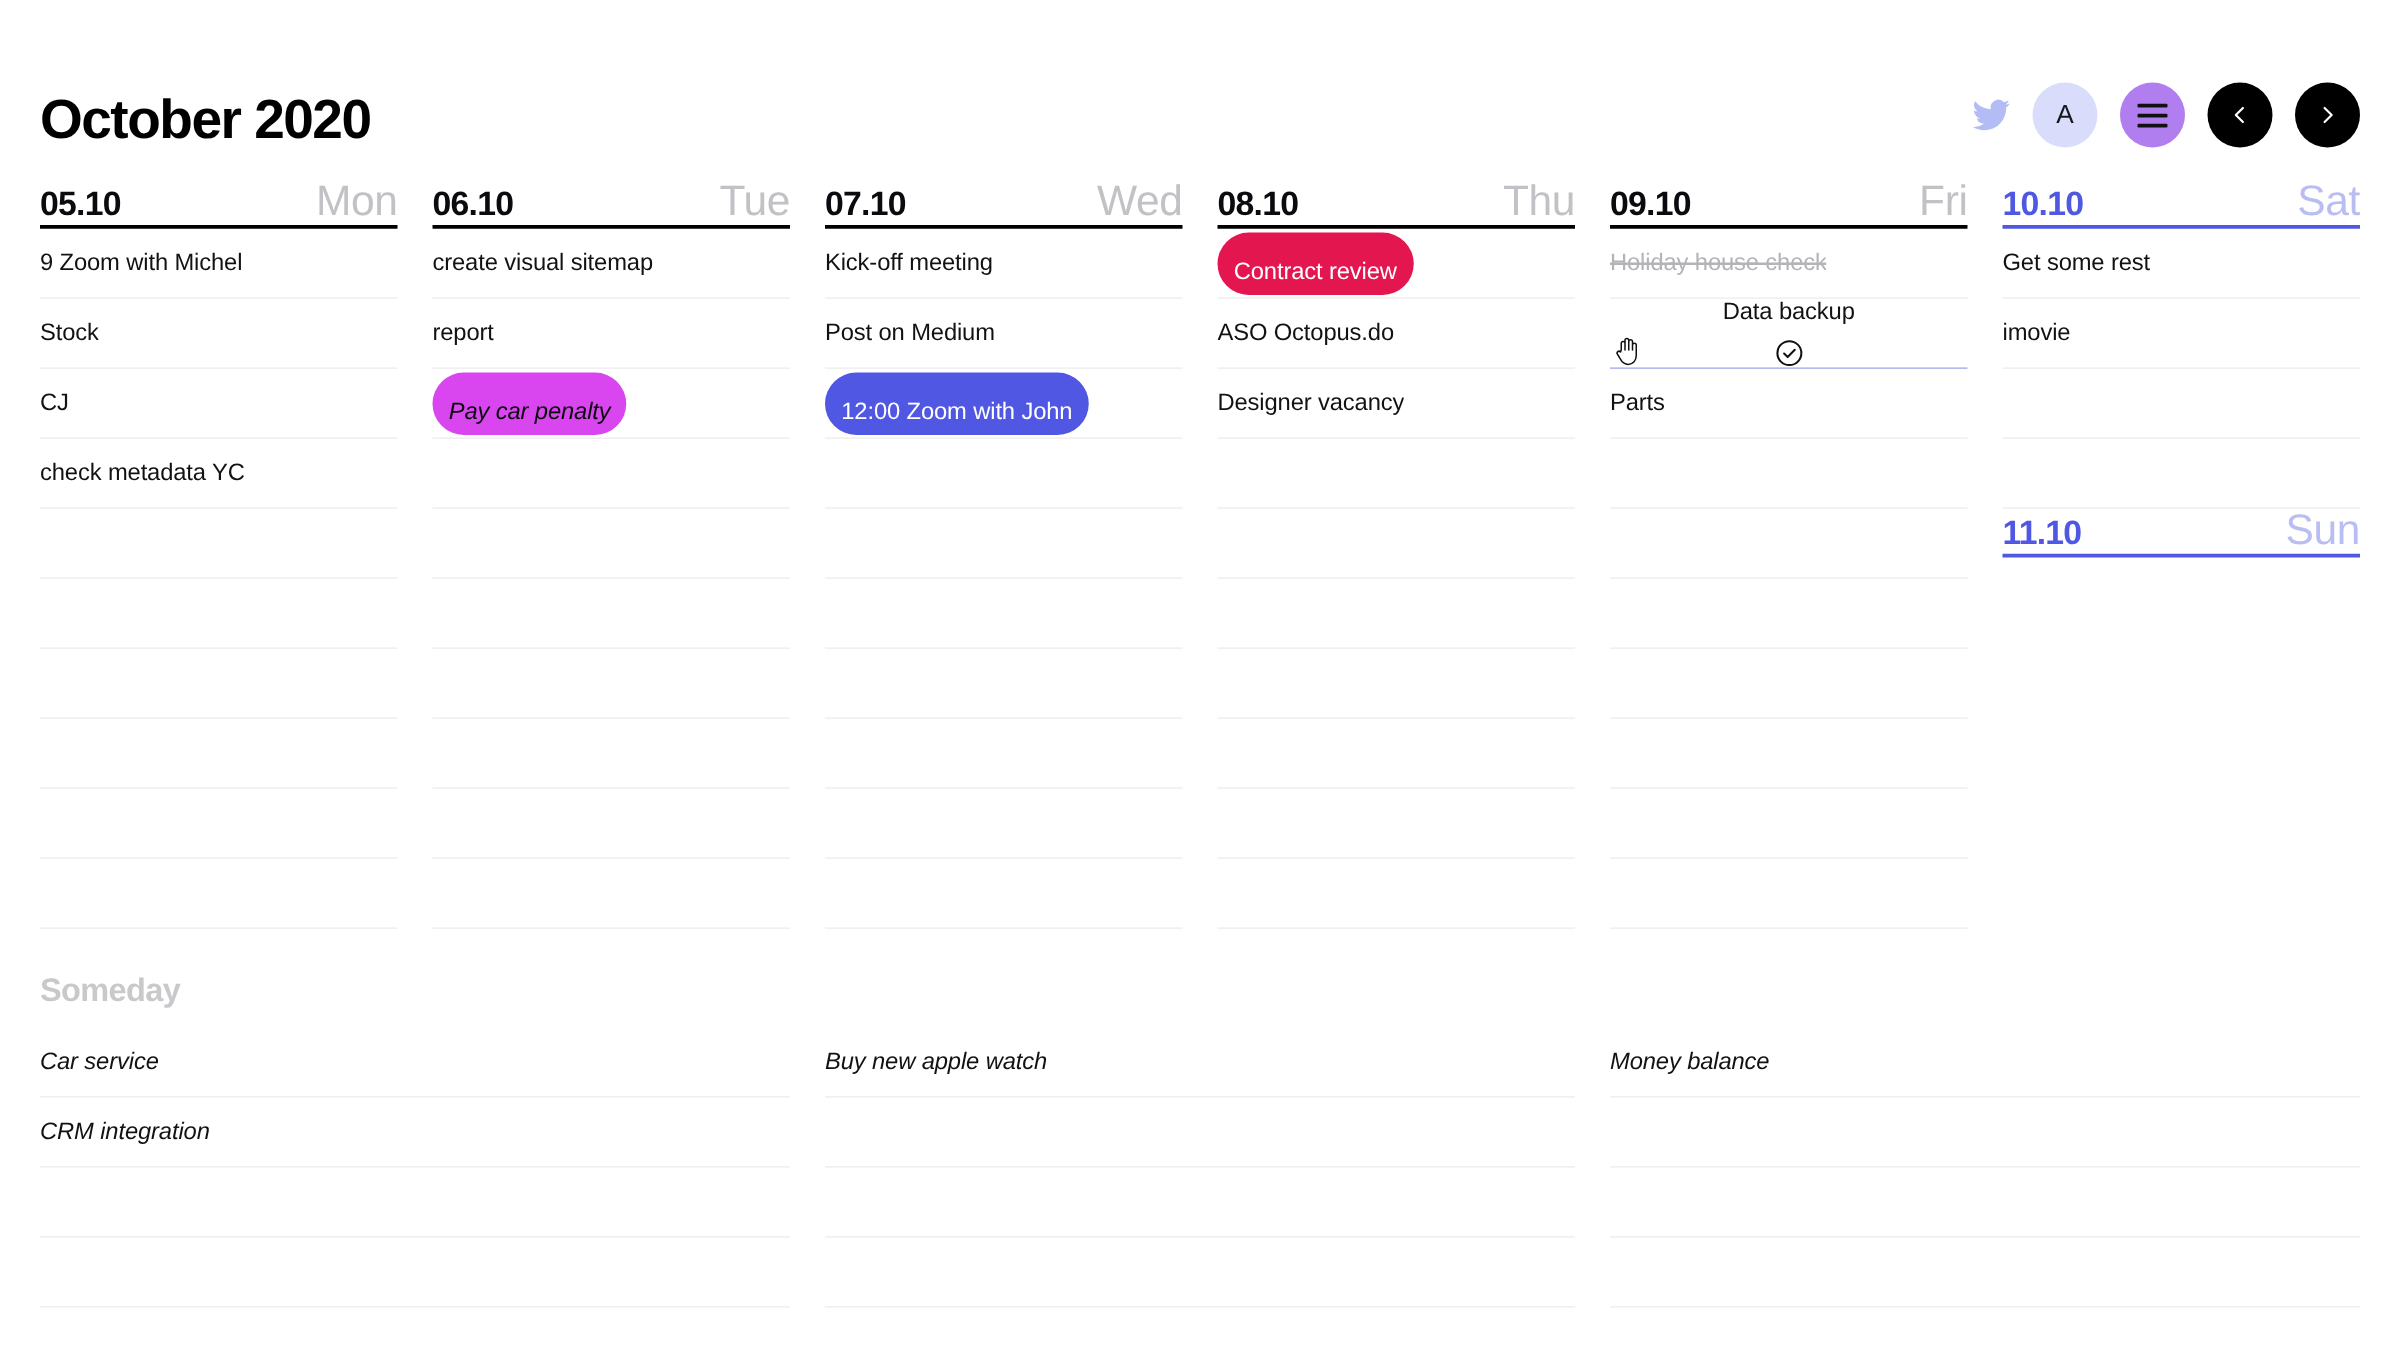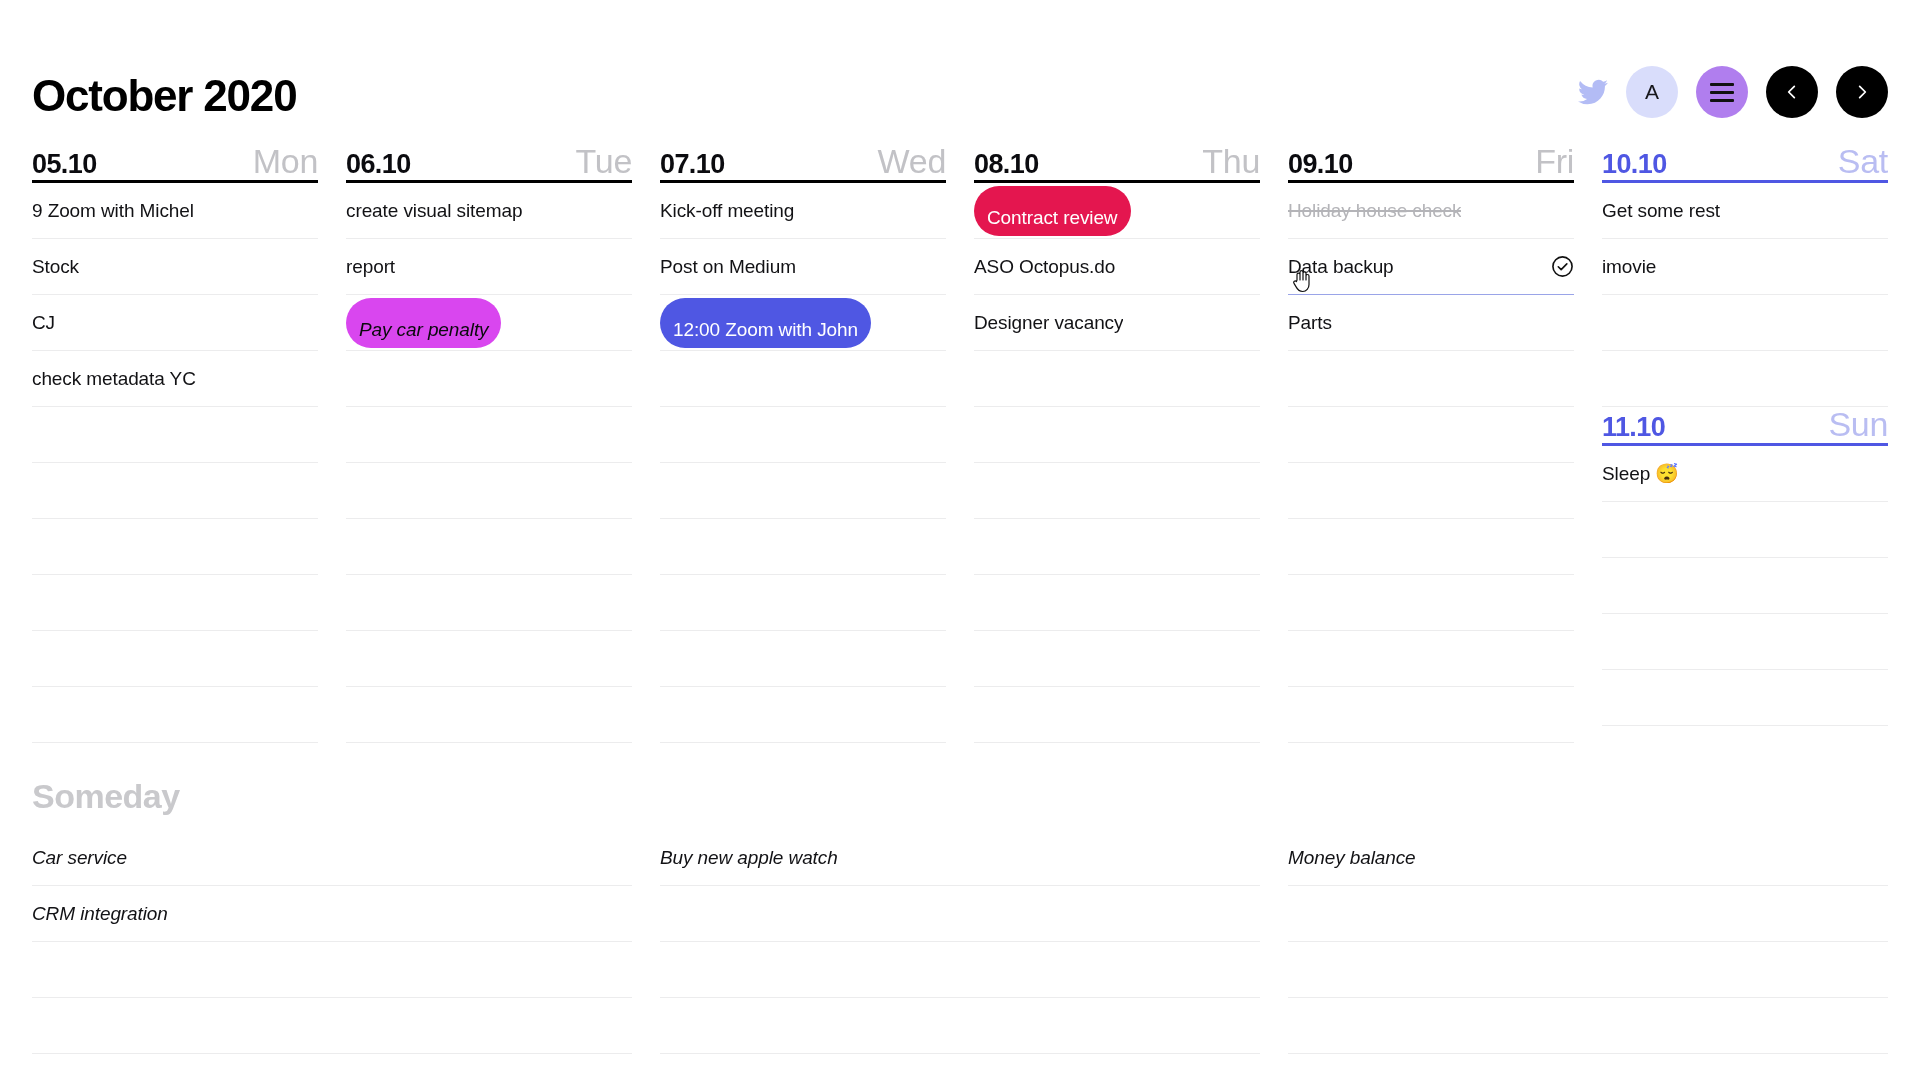--- a/index.html
+++ b/index.html
@@ -162,21 +162,21 @@
     height: 24px;
     pointer-events: none;
   }
 
   
   .someday {
     margin-top: 34px;
   }
 
   .someday-title {
-    font-size: 34px;
+    font-size: 26px;
     font-weight: 700;
     color: #c9c9cc;
     letter-spacing: -0.5px;
     margin-bottom: 14px;
   }
 
   .someday-grid {
     display: grid;
     grid-template-columns: repeat(3, 1fr);
     column-gap: 28px;
@@ -329,21 +329,21 @@
       <div class="day-col">
         <div class="day-head">
           <span class="day-date">09.10</span>
           <span class="day-name">Fri</span>
         </div>
         <div class="head-rule"></div>
         <div class="rows">
           <div class="task-row">
             <span class="task-text done">Holiday house check</span>
           </div>
-          <div class="task-row hovered" style="position: relative;">
+          <div class="task-row hovered" style="position: relative; flex-direction: column;">
             <span class="task-text">Data backup</span>
             <svg class="check-icon" viewBox="0 0 24 24">
               <circle cx="12" cy="12" r="10" fill="none" stroke="#111" stroke-width="1.7"></circle>
               <path d="M7.6 12.3l3 3 5.9-6.1" fill="none" stroke="#111" stroke-width="1.7" stroke-linecap="round" stroke-linejoin="round"></path>
             </svg>
             <svg class="hand-cursor" viewBox="0 0 22 24" style="left: 4px; top: 30px;">
               <path d="M5 11V5.6a1.5 1.5 0 1 1 3 0V11V3.2a1.5 1.5 0 1 1 3 0V11V4.3a1.5 1.5 0 1 1 3 0V11V7a1.5 1.5 0 1 1 3 0v8.4c0 4-2.6 7.1-6.3 7.1-3.5 0-5.2-1.9-6.6-4.6L2 14.4a1.5 1.5 0 0 1 2.4-1.8z" fill="#fff" stroke="#111" stroke-width="1.2" stroke-linejoin="round"></path>
             </svg>
           </div>
           <div class="task-row">
@@ -374,29 +374,20 @@
           <div class="task-row empty"></div>
           <div class="task-row empty"></div>
         </div>
         <div>
           <div class="day-col">
             <div class="day-head">
               <span class="day-date">11.10</span>
               <span class="day-name">Sun</span>
             </div>
             <div class="head-rule"></div>
-            <div class="rows">
-              <div class="task-row">
-                <span class="task-text">Sleep 😴</span>
-              </div>
-              <div class="task-row empty"></div>
-              <div class="task-row empty"></div>
-              <div class="task-row empty"></div>
-              <div class="task-row empty"></div>
-            </div>
           </div>
         </div>
       </div>
     </div>
 
   <div class="someday">
     <div class="someday-title">Someday</div>
     <div class="someday-grid" id="someday-grid">
         <div>
           <div class="rows">

